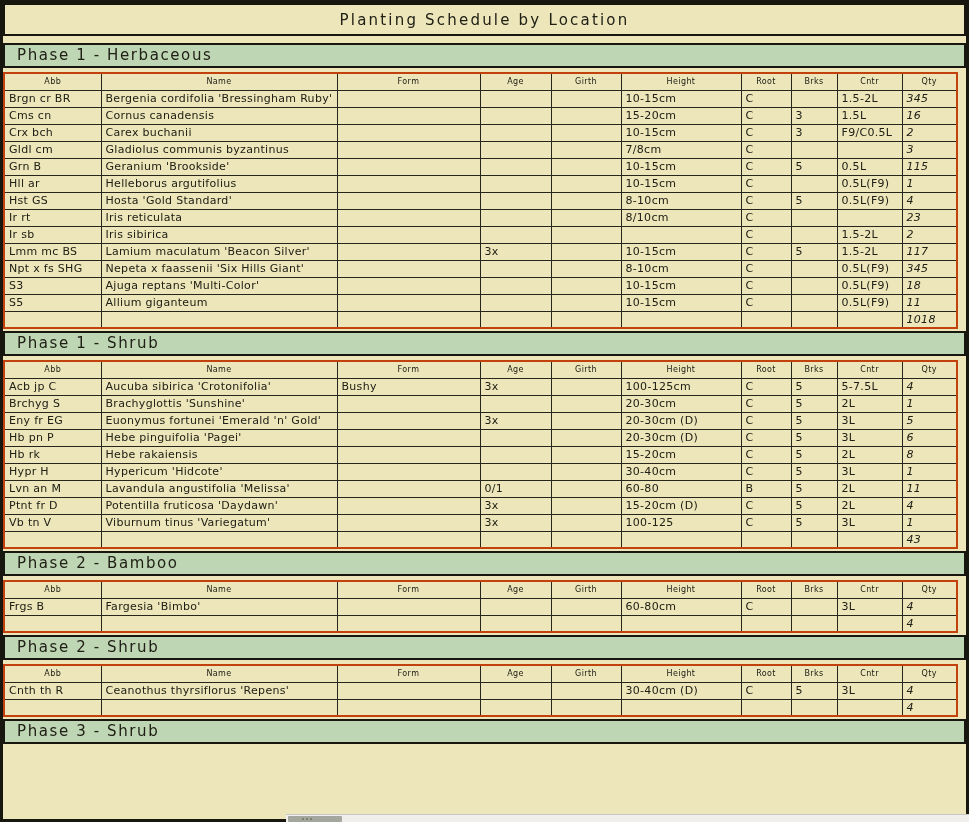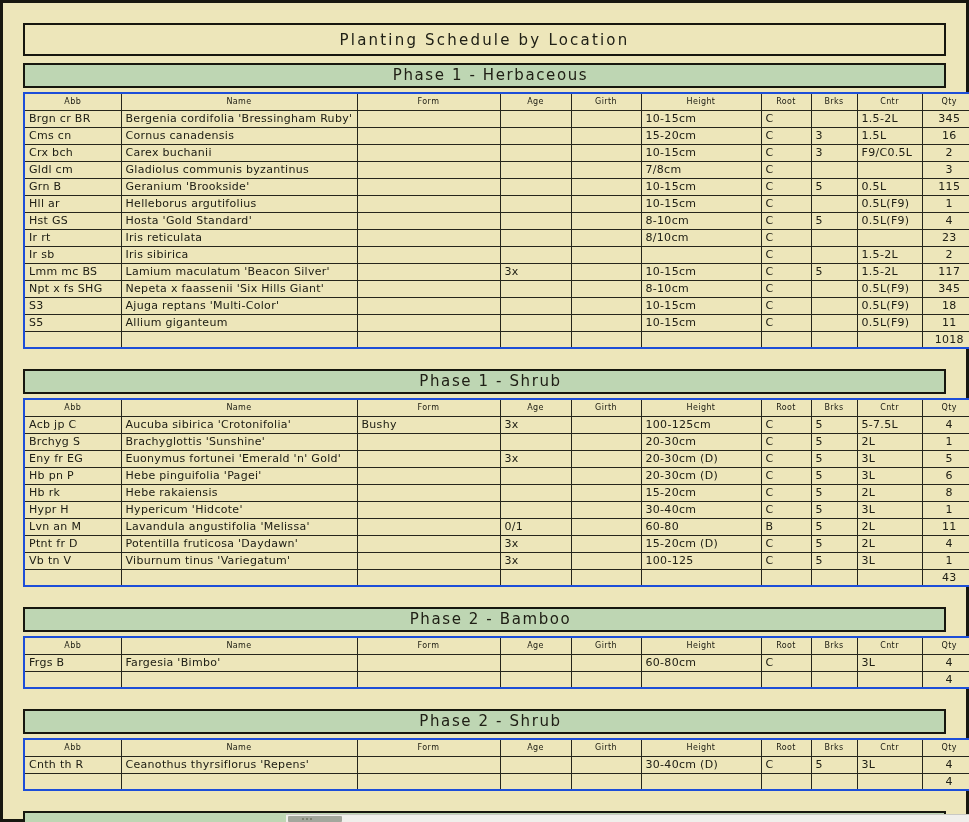--- a/index.html
+++ b/index.html
@@ -7,48 +7,47 @@
   body {
     position:relative;
     overflow:hidden;
     background:#ede6ba;
     font-family:"DejaVu Sans", sans-serif;
     color:#202016;
   }
   .window {
     position:absolute; inset:0;
     border:3px solid #17170f;
-    padding:20px;
+    padding:0;
     background:#ede6ba;
   }
   .title-box {
     border:2px solid #17170f;
     height:33px;
     display:flex; align-items:center; justify-content:center;
     font-size:15px; letter-spacing:2.2px;
     margin-bottom:7px;
     background:#ede6ba;
   }
   .phase-bar {
     border:2px solid #17170f;
     background:#bed6b3;
     height:25px;
     line-height:20px;
     padding-left:12px;
     font-size:15px;
     letter-spacing:1.6px;
     margin-bottom:4px;
-    text-align:center;
   }
   table.sched {
     border-collapse:collapse;
     table-layout:fixed;
     width:953px;
-    border:2px solid #1d4ed8;
-    margin-bottom:20px;
+    border:2px solid #c2410c;
+    margin-bottom:2px;
     background:#ede6ba;
   }
   table.sched th, table.sched td {
     border:1px solid #26261c;
     overflow:hidden;
     white-space:nowrap;
   }
   table.sched th {
     font-size:8px;
     font-weight:normal;
@@ -56,21 +55,21 @@
     text-align:center;
     padding:0 2px;
     letter-spacing:0.4px;
   }
   table.sched td {
     font-size:11px;
     height:17px;
     padding:0 4px;
     letter-spacing:0.3px;
   }
-  table.sched td.qty { text-align:center; }
+  table.sched td.qty { text-align:left;font-style:italic; }
   .hscrollbar {
     position:absolute;
     left:286px; top:814px;
     width:683px; height:8px;
     background:#f0efeb;
     border-top:1px solid #c9c9c3;
     z-index:10;
   }
   .hthumb {
     position:absolute;

